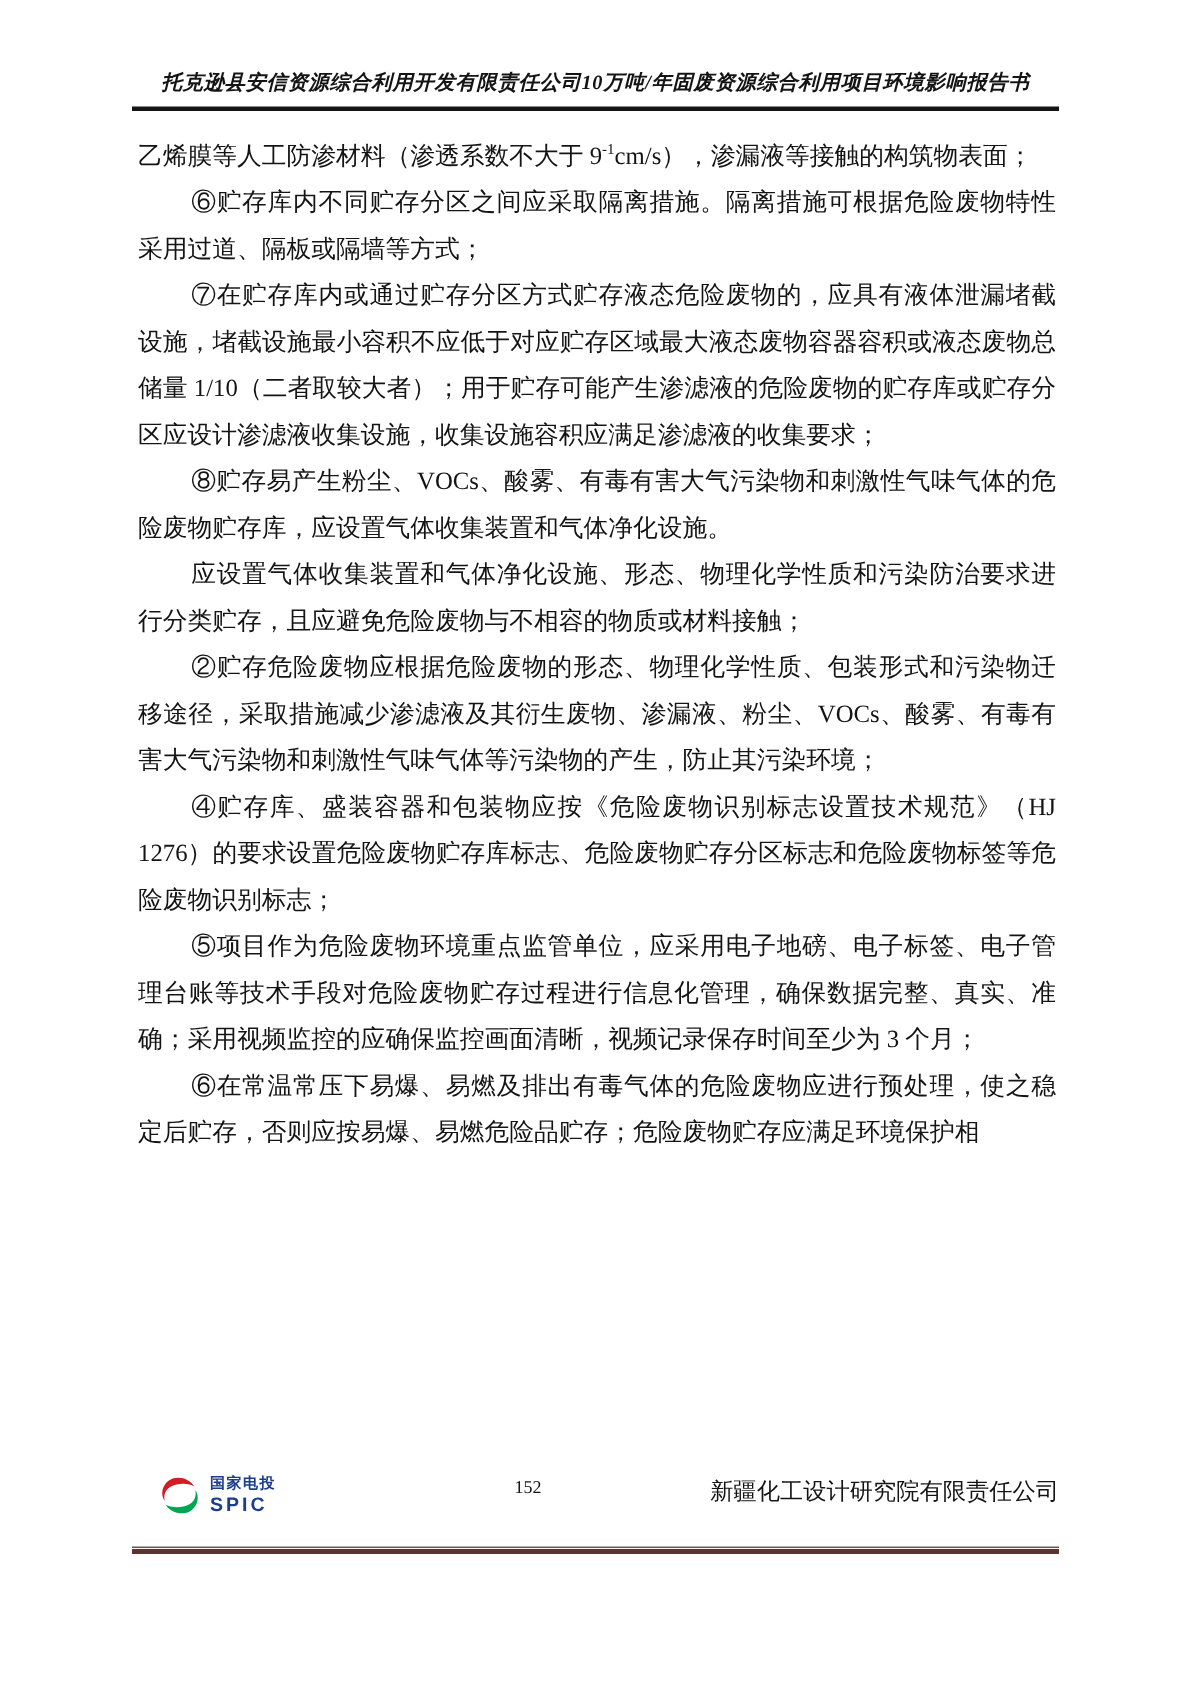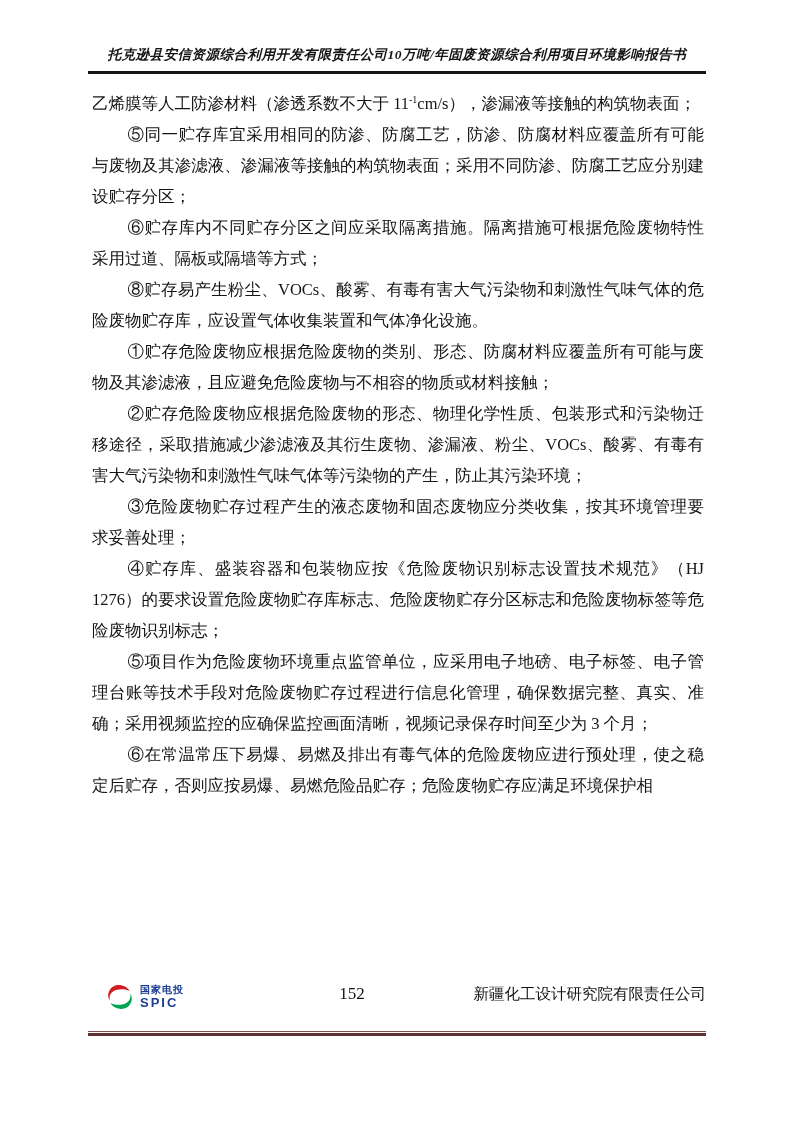--- a/index.html
+++ b/index.html
@@ -85,46 +85,45 @@
   .logo-en {
     font-family: "Liberation Sans", "DejaVu Sans", sans-serif;
     font-weight: 700;
     font-size: 13px;
     letter-spacing: 2px;
     color: #1c3d8f;
     margin-top: 1px;
   }
   .page-num {
     text-align: center;
-    font-size: 17px;
+    font-size: 12px;
     padding-top: 4px;
   }
   .company {
     text-align: right;
     font-size: 15.5px;
     padding-top: 4px;
     white-space: nowrap;
   }
 </style>
 </head>
 <body>
 
 <div class="page">
 
   <div class="header-title">托克逊县安信资源综合利用开发有限责任公司10万吨/年固废资源综合利用项目环境影响报告书</div>
   <div class="header-rule"></div>
 
   <div class="body-text">
-    <p class="para"><span>乙烯膜等人工防渗材料（渗透系数不大于 11</span><sup>-1</sup><span>cm/s），渗漏液等接触的构筑物表面；</span></p>
-    <p class="para indent">⑤同一贮存库宜采用相同的防渗、防腐工艺，防渗、防腐材料应覆盖所有可能与废物及其渗滤液、渗漏液等接触的构筑物表面；采用不同防渗、防腐工艺应分别建设贮存分区；</p>
+    <p class="para"><span>乙烯膜等人工防渗材料（渗透系数不大于 9</span><sup>-1</sup><span>cm/s），渗漏液等接触的构筑物表面；</span></p>
     <p class="para indent">⑥贮存库内不同贮存分区之间应采取隔离措施。隔离措施可根据危险废物特性采用过道、隔板或隔墙等方式；</p>
+    <p class="para indent">⑦在贮存库内或通过贮存分区方式贮存液态危险废物的，应具有液体泄漏堵截设施，堵截设施最小容积不应低于对应贮存区域最大液态废物容器容积或液态废物总储量 1/10（二者取较大者）；用于贮存可能产生渗滤液的危险废物的贮存库或贮存分区应设计渗滤液收集设施，收集设施容积应满足渗滤液的收集要求；</p>
     <p class="para indent">⑧贮存易产生粉尘、VOCs、酸雾、有毒有害大气污染物和刺激性气味气体的危险废物贮存库，应设置气体收集装置和气体净化设施。</p>
-    <p class="para indent">①贮存危险废物应根据危险废物的类别、形态、防腐材料应覆盖所有可能与废物及其渗滤液，且应避免危险废物与不相容的物质或材料接触；</p>
+    <p class="para indent">应设置气体收集装置和气体净化设施、形态、物理化学性质和污染防治要求进行分类贮存，且应避免危险废物与不相容的物质或材料接触；</p>
     <p class="para indent">②贮存危险废物应根据危险废物的形态、物理化学性质、包装形式和污染物迁移途径，采取措施减少渗滤液及其衍生废物、渗漏液、粉尘、VOCs、酸雾、有毒有害大气污染物和刺激性气味气体等污染物的产生，防止其污染环境；</p>
-    <p class="para indent">③危险废物贮存过程产生的液态废物和固态废物应分类收集，按其环境管理要求妥善处理；</p>
     <p class="para indent">④贮存库、盛装容器和包装物应按《危险废物识别标志设置技术规范》（HJ 1276）的要求设置危险废物贮存库标志、危险废物贮存分区标志和危险废物标签等危险废物识别标志；</p>
     <p class="para indent">⑤项目作为危险废物环境重点监管单位，应采用电子地磅、电子标签、电子管理台账等技术手段对危险废物贮存过程进行信息化管理，确保数据完整、真实、准确；采用视频监控的应确保监控画面清晰，视频记录保存时间至少为 3 个月；</p>
     <p class="para indent">⑥在常温常压下易爆、易燃及排出有毒气体的危险废物应进行预处理，使之稳定后贮存，否则应按易爆、易燃危险品贮存；危险废物贮存应满足环境保护相</p>
   </div>
 
   <div class="footer-rule"></div>
   <div class="footer">
     <div class="logo">
       <svg class="logo-mark" viewBox="0 0 100 100" xmlns="http://www.w3.org/2000/svg">
         <path d="M82,30 C72,12 44,4 26,16 C10,27 6,48 16,62 C12,44 22,30 40,26 C56,22 72,24 82,30 Z" fill="#d01e23"></path>

